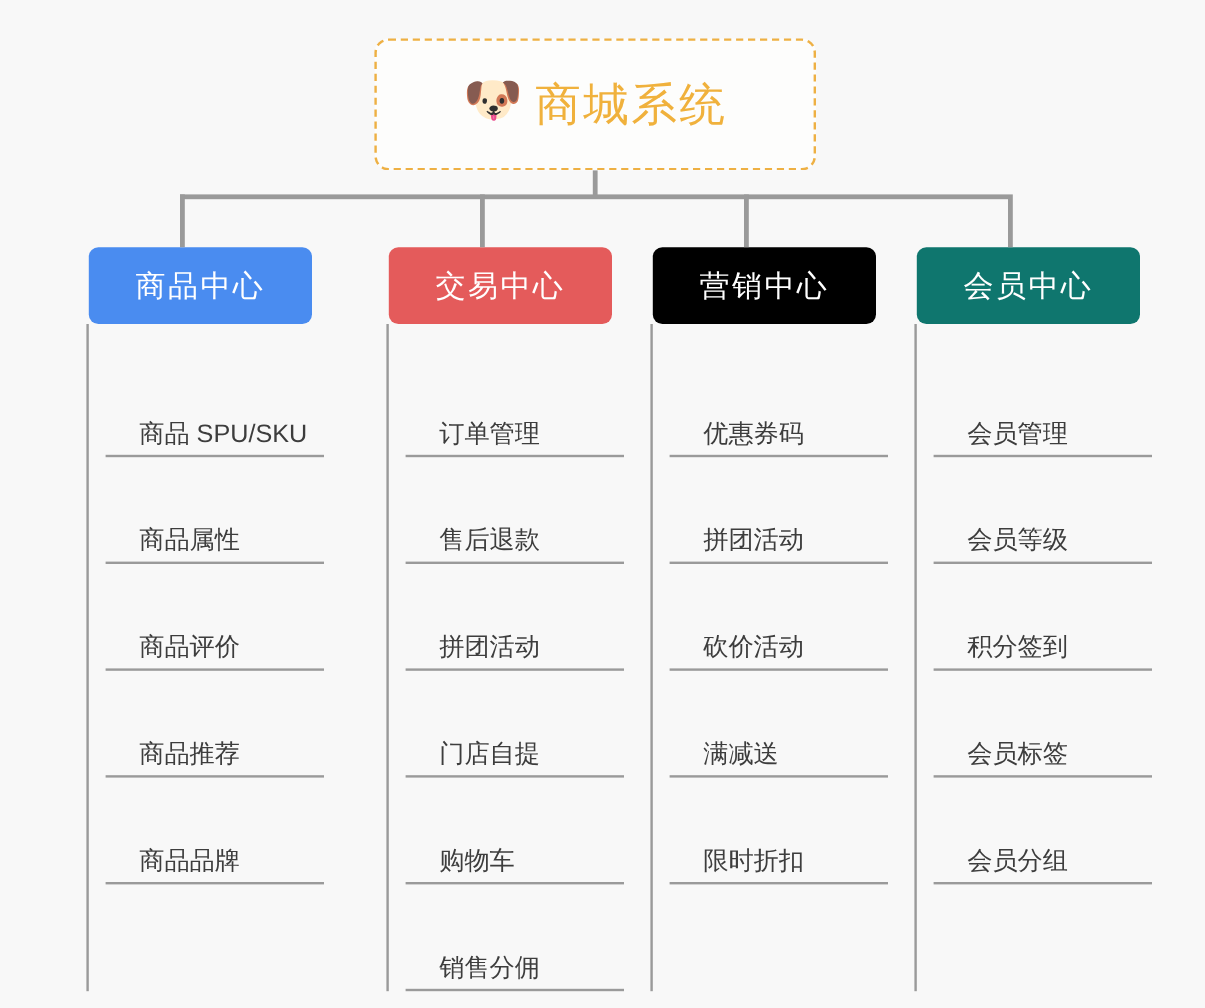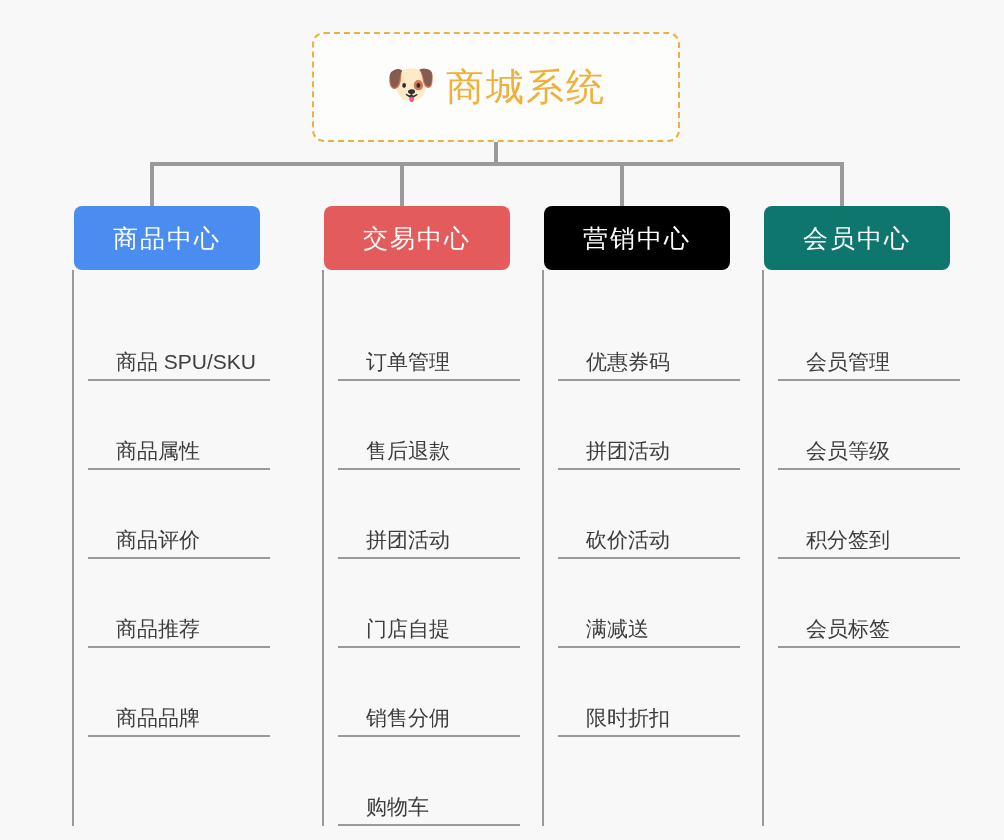--- a/index.html
+++ b/index.html
@@ -185,25 +185,25 @@
           </div>
           <div class="leaf">
             <div class="leaf-label">拼团活动</div>
             <div class="leaf-rule" style="width: 182px;"></div>
           </div>
           <div class="leaf">
             <div class="leaf-label">门店自提</div>
             <div class="leaf-rule" style="width: 182px;"></div>
           </div>
           <div class="leaf">
+            <div class="leaf-label">购物车</div>
+            <div class="leaf-rule" style="width: 182px;"></div>
+          </div>
+          <div class="leaf">
             <div class="leaf-label">销售分佣</div>
-            <div class="leaf-rule" style="width: 182px;"></div>
-          </div>
-          <div class="leaf">
-            <div class="leaf-label">购物车</div>
             <div class="leaf-rule" style="width: 182px;"></div>
           </div>
         </div>
       </div>
       <div class="column" style="left: 528px;">
         <div class="col-header" style="background: #000000;">
           <span>营销中心</span>
         </div>
         <div class="col-body">
           <div class="col-trunk" style="height: 556px;"></div>
@@ -242,20 +242,24 @@
           <div class="leaf">
             <div class="leaf-label">会员等级</div>
             <div class="leaf-rule" style="width: 182px;"></div>
           </div>
           <div class="leaf">
             <div class="leaf-label">积分签到</div>
             <div class="leaf-rule" style="width: 182px;"></div>
           </div>
           <div class="leaf">
             <div class="leaf-label">会员标签</div>
+            <div class="leaf-rule" style="width: 182px;"></div>
+          </div>
+          <div class="leaf">
+            <div class="leaf-label">会员分组</div>
             <div class="leaf-rule" style="width: 182px;"></div>
           </div>
         </div>
       </div>
     </div>
 
 <div class="conn conn-drop" style="left: 150px;"></div>
     <div class="conn conn-drop" style="left: 400px;"></div>
     <div class="conn conn-drop" style="left: 620px;"></div>
     <div class="conn conn-drop" style="left: 840px;"></div>

